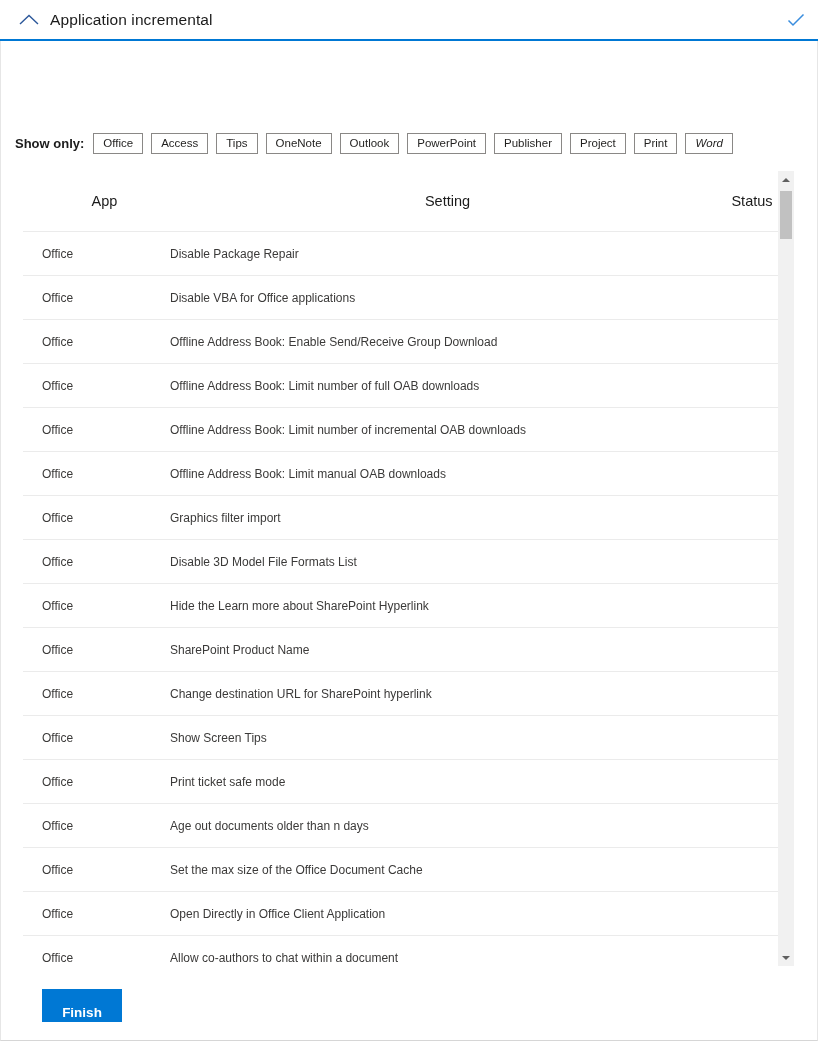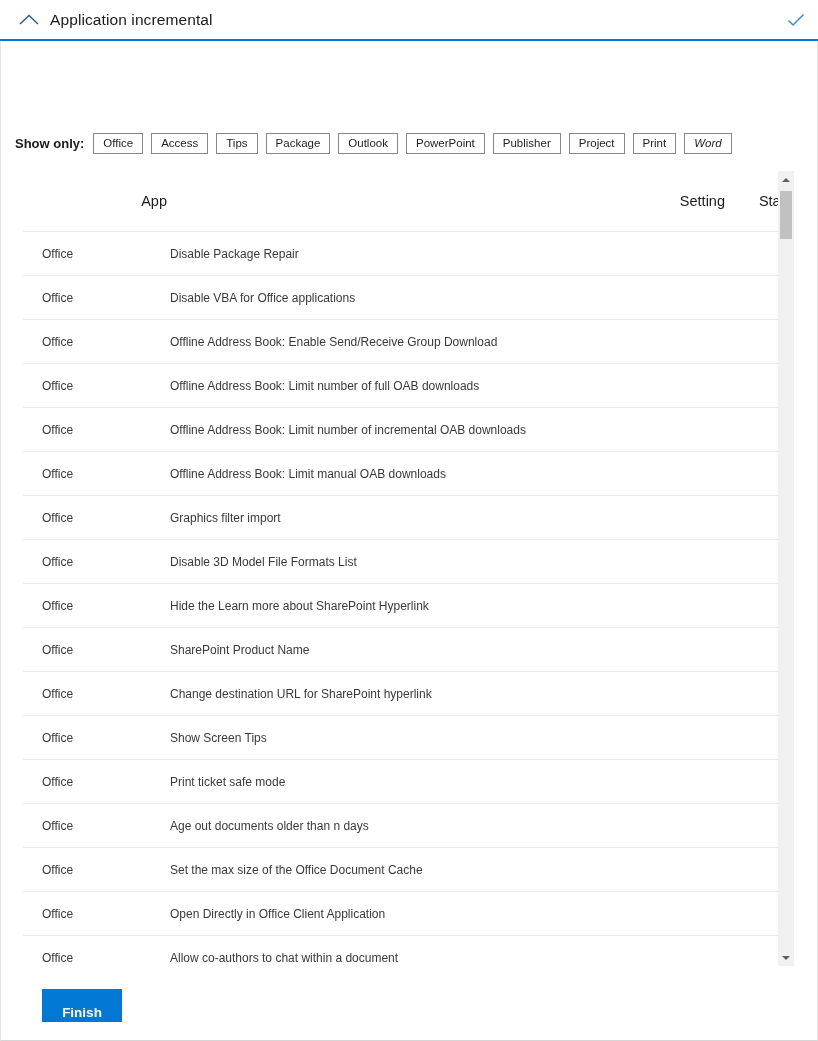--- a/index.html
+++ b/index.html
@@ -164,21 +164,21 @@
     height: 795px;
     overflow: hidden;
     position: relative;
   }
   table.settings-table {
     width: 755px;
     border-collapse: collapse;
     table-layout: fixed;
   }
   table.settings-table th {
-    text-align: right;
+    text-align: center;
     font-size: 14.5px;
     font-weight: normal;
     color: #1b1b1b;
     padding: 0;
     height: 60px;
     vertical-align: middle;
     border-bottom: 1px solid #ebebeb;
   }
   table.settings-table td {
     font-size: 12px;
@@ -270,21 +270,21 @@
   </div>
 
   <div class="panel">
 
 
     <div class="filter-row">
       <span class="filter-label">Show only:</span>
       <button class="filter-btn">Office</button>
       <button class="filter-btn">Access</button>
       <button class="filter-btn">Tips</button>
-      <button class="filter-btn">Package</button>
+      <button class="filter-btn">OneNote</button>
       <button class="filter-btn">Outlook</button>
       <button class="filter-btn">PowerPoint</button>
       <button class="filter-btn">Publisher</button>
       <button class="filter-btn">Project</button>
       <button class="filter-btn">Print</button>
       <button class="filter-btn">Word</button>
     </div>
 
     <div class="table-wrap">
       <div class="table-scroll">

